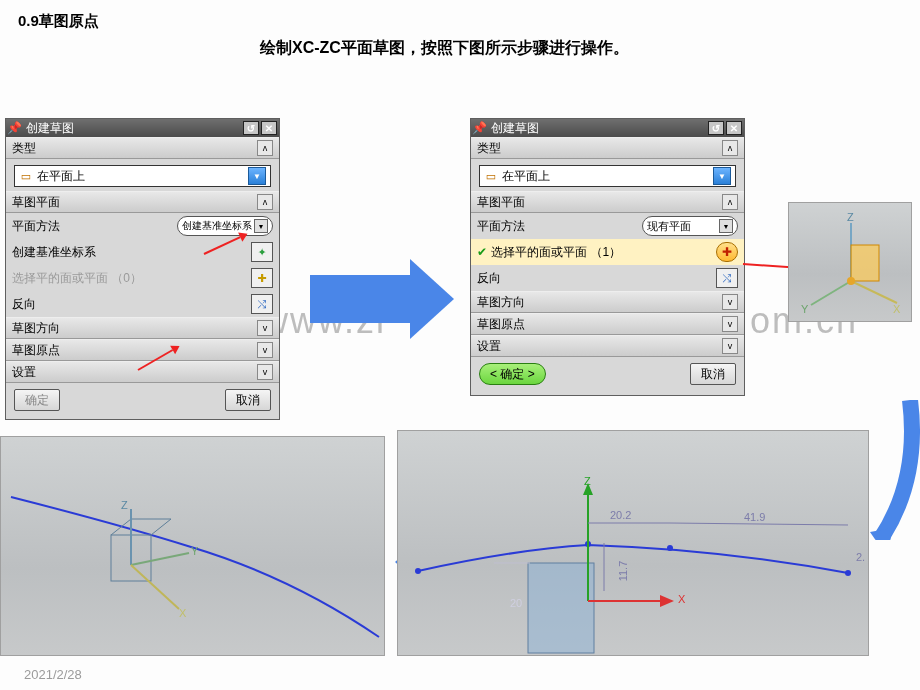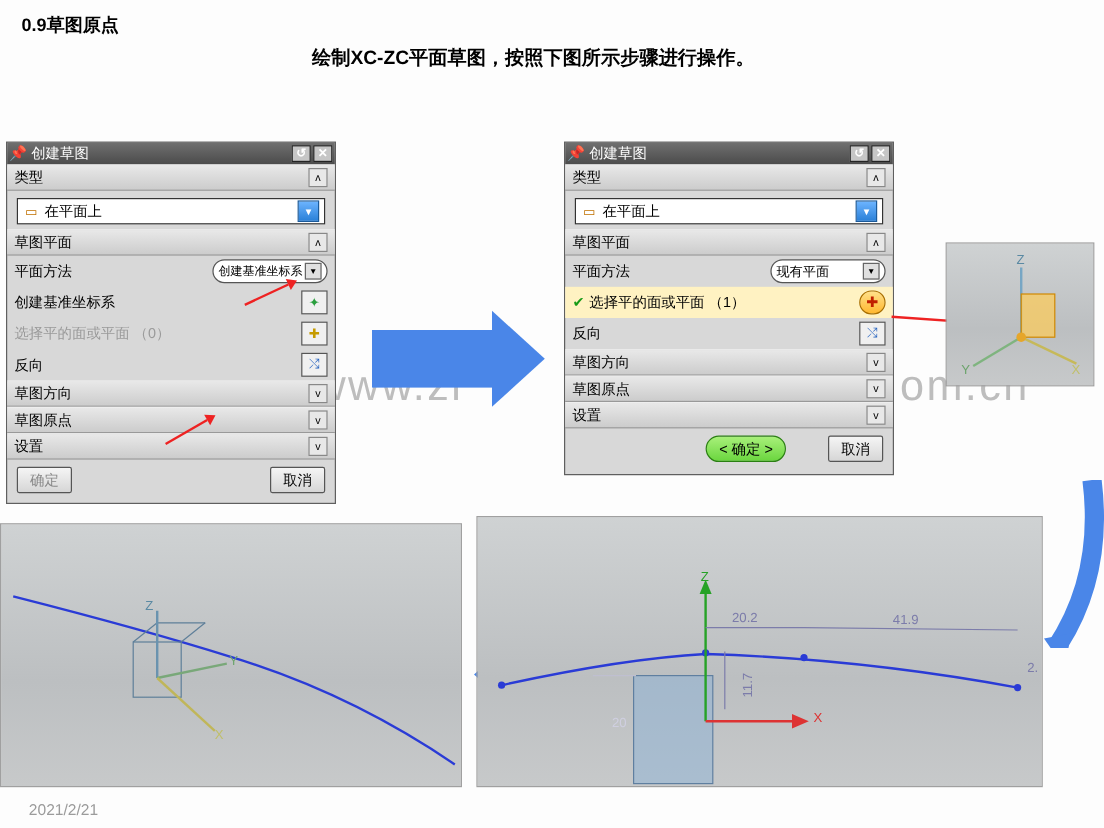--- a/index.html
+++ b/index.html
@@ -355,21 +355,21 @@
   </div>
   <div class="group-header">
     <span>草图原点</span>
     <span class="collapse">v</span>
   </div>
   <div class="group-header">
     <span>设置</span>
     <span class="collapse">v</span>
   </div>
 
-  <div class="btn-bar" style="justify-content:flex-end;gap:35px;">
+  <div class="btn-bar" style="justify-content:space-between;gap:35px;">
     <span class="ui-btn ok-hl circled-red block">&lt; 确定 &gt;</span>
     <span class="ui-btn">取消</span>
   </div>
 </div>
 
 <div class="red-arrow" style="top:263px;left:743px;width:120px;transform:rotate(4deg);"></div>
 
 <div class="viewport" style="top:202px;left:788px;width:124px;height:120px;">
   <svg width="124" height="120">
     <line x1="62" y1="78" x2="62" y2="20" stroke="#77a6c4" stroke-width="2"></line>
@@ -432,13 +432,13 @@
 
     <line x1="130" y1="128" x2="130" y2="72" stroke="#6a93af" stroke-width="2"></line>
     <line x1="130" y1="128" x2="188" y2="116" stroke="#79a879" stroke-width="2"></line>
     <line x1="130" y1="128" x2="178" y2="172" stroke="#c0b659" stroke-width="2"></line>
   </svg>
   <span class="axis-label axis-z" style="top:62px;left:120px">Z</span>
   <span class="axis-label axis-y" style="top:108px;left:190px">Y</span>
   <span class="axis-label axis-x" style="top:170px;left:178px">X</span>
 </div>
 
-<div class="date-stamp">2021/2/21</div>
+<div class="date-stamp">2021/2/28</div>
 
 </body></html>

